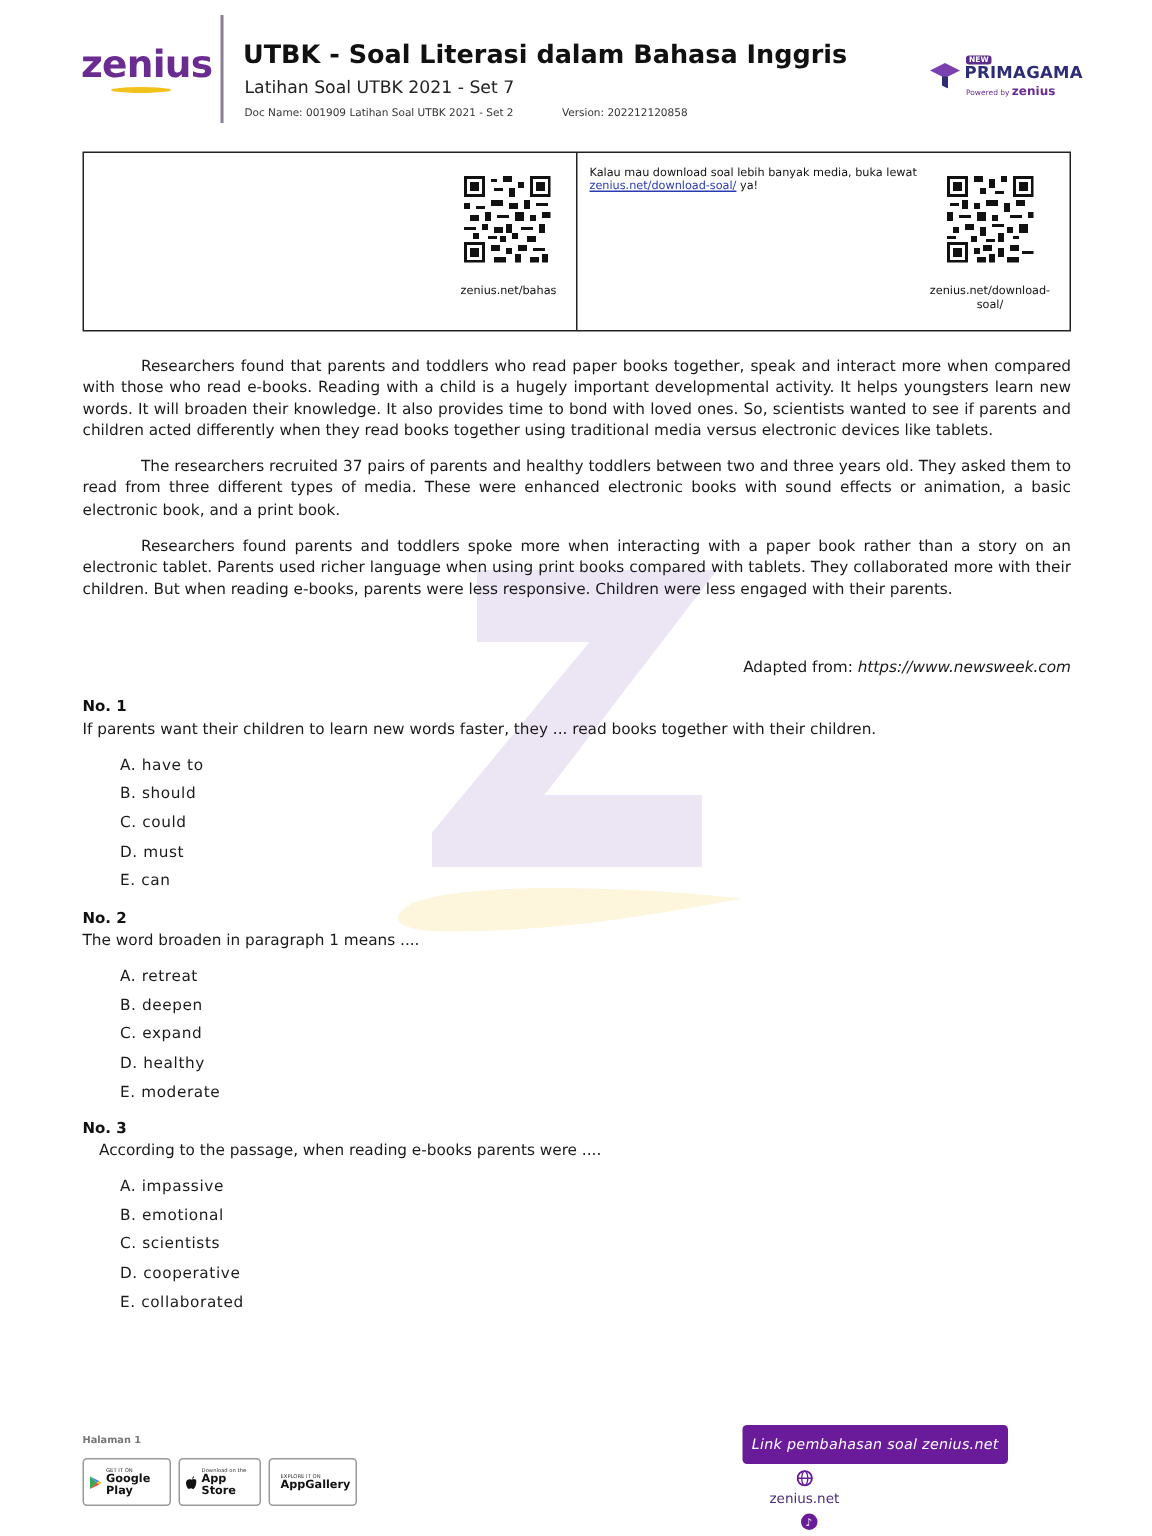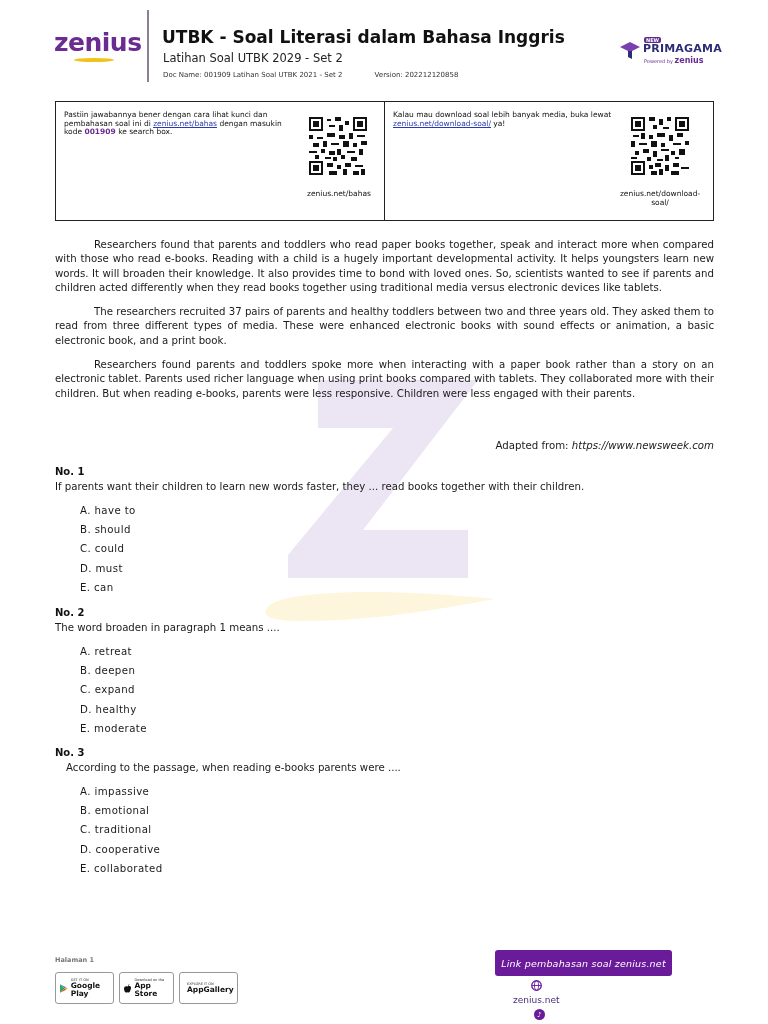--- a/index.html
+++ b/index.html
@@ -65,44 +65,41 @@
   <path d="M30 0 H190 L75 150 H180 V198 H0 V175 L105 48 H30 Z" fill="#ece6f4"></path>
 </svg>
 <svg class="wm-swoosh" viewBox="0 0 240 38">
   <path d="M8 22 C 20 6, 120 2, 235 14 C 190 22, 120 36, 40 36 C 10 36, 0 30, 8 22 Z" fill="#fdf6dc"></path>
 </svg>
 
 <div class="logo-zenius">zenius</div>
 <div class="logo-underline"></div>
 <div class="header-divider"></div>
 <div class="doc-title">UTBK - Soal Literasi dalam Bahasa Inggris</div>
-<div class="doc-subtitle">Latihan Soal UTBK 2029 - Set 2</div>
+<div class="doc-subtitle">Latihan Soal UTBK 2021 - Set 7</div>
 <div class="doc-meta">
   <span>Doc Name: 001909 Latihan Soal UTBK 2021 - Set 2</span>
   <span>Version: 202212120858</span>
 </div>
 
 <div class="primagama">
   <svg class="cap" viewBox="0 0 20 18">
     <path d="M0 6 L10 1 L20 6 L10 11 Z" fill="#7b3fb0"></path>
     <path d="M8 10 L12 10 L12 18 L8 16 Z" fill="#2d2c77"></path>
   </svg>
   <span class="new">NEW</span>
   <span class="name">PRIMAGAMA</span>
   <span class="powered">
     <span>Powered by</span>
     <b>zenius</b>
   </span>
 </div>
 
 <div class="info-box">
   <div class="info-cell">
-    <div class="info-text">
-      <span>Pastiin jawabannya bener dengan cara lihat kunci dan pembahasan soal ini di </span><a>zenius.net/bahas</a><span> dengan masukin kode </span><b>001909</b><span> ke search box.</span>
-    </div>
     <svg class="qr" style="left:253px;" viewBox="0 0 29 29" shape-rendering="crispEdges">
       <rect width="29" height="29" fill="#fff"></rect>
       <g fill="#111">
         <rect x="0" y="0" width="7" height="7"></rect>
           <rect x="1" y="1" width="5" height="5" fill="#fff"></rect>
           <rect x="2" y="2" width="3" height="3"></rect>
         <rect x="22" y="0" width="7" height="7"></rect>
           <rect x="23" y="1" width="5" height="5" fill="#fff"></rect>
           <rect x="24" y="2" width="3" height="3"></rect>
         <rect x="0" y="22" width="7" height="7"></rect>
@@ -233,21 +230,21 @@
   <div>C. expand</div>
   <div>D. healthy</div>
   <div>E. moderate</div>
 </div>
 
 <div class="q-num" style="top:747px;">No. 3</div>
 <div class="q-text" style="top:762px;margin-left:11px;">According to the passage, when reading e-books parents were ....</div>
 <div class="options" style="top:782px;">
   <div>A. impassive</div>
   <div>B. emotional</div>
-  <div>C. traditional</div>
+  <div>C. scientists</div>
   <div>D. cooperative</div>
   <div>E. collaborated</div>
 </div>
 
 <div class="page-label">Halaman 1</div>
 <div class="badges">
   <div class="badge" style="width:59px;">
     <svg width="10" height="11" viewBox="0 0 10 11">
       <path d="M0 0 L6 5.5 L0 11 Z" fill="#34a853"></path>
       <path d="M0 0 L8 4 L6 5.5 Z" fill="#4285f4"></path>

